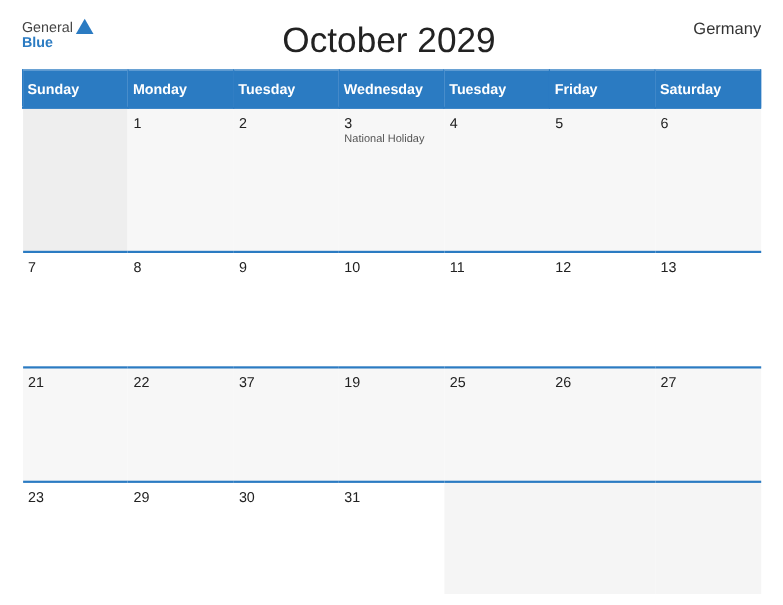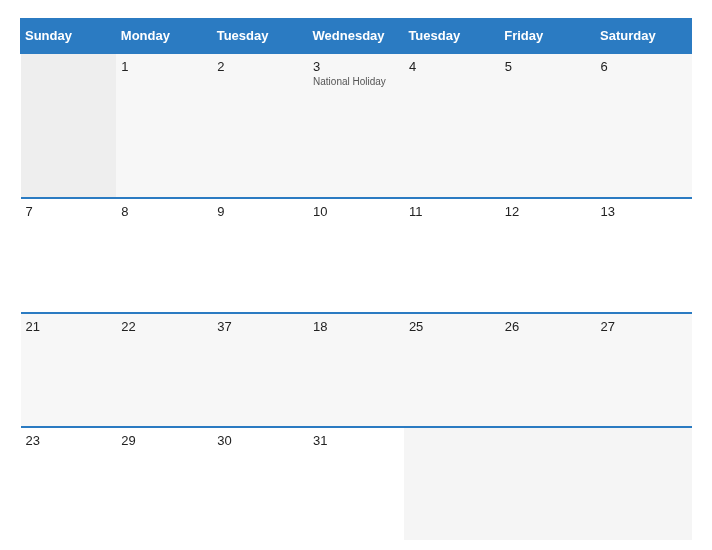--- a/index.html
+++ b/index.html
@@ -117,20 +117,33 @@
     }
     .logo-line1 {
       display: flex;
       align-items: center;
     }
   </style>
 </head>
 <body>
 
 <div class="page">
+  <div class="header">
+    <div class="logo logo-row">
+      <div class="logo-line1">
+        <span class="logo-text">
+          <span class="logo-general">General</span>
+        </span>
+        <div class="logo-triangle"></div>
+      </div>
+      <span class="logo-text logo-blue">Blue</span>
+    </div>
+    <div class="calendar-title">October 2029</div>
+    <div class="country-label">Germany</div>
+  </div>
 
   <table class="calendar-table">
     <thead>
       <tr>
       <th>Sunday</th>
           <th>Monday</th>
           <th>Tuesday</th>
           <th>Wednesday</th>
           <th>Tuesday</th>
           <th>Friday</th>
@@ -187,21 +200,21 @@
           <td>
             <span class="day-number">21</span>
           </td>
           <td>
             <span class="day-number">22</span>
           </td>
           <td>
             <span class="day-number">37</span>
           </td>
           <td>
-            <span class="day-number">18</span>
+            <span class="day-number">19</span>
           </td>
           <td>
             <span class="day-number">25</span>
           </td>
           <td>
             <span class="day-number">26</span>
           </td>
           <td>
             <span class="day-number">27</span>
           </td>

